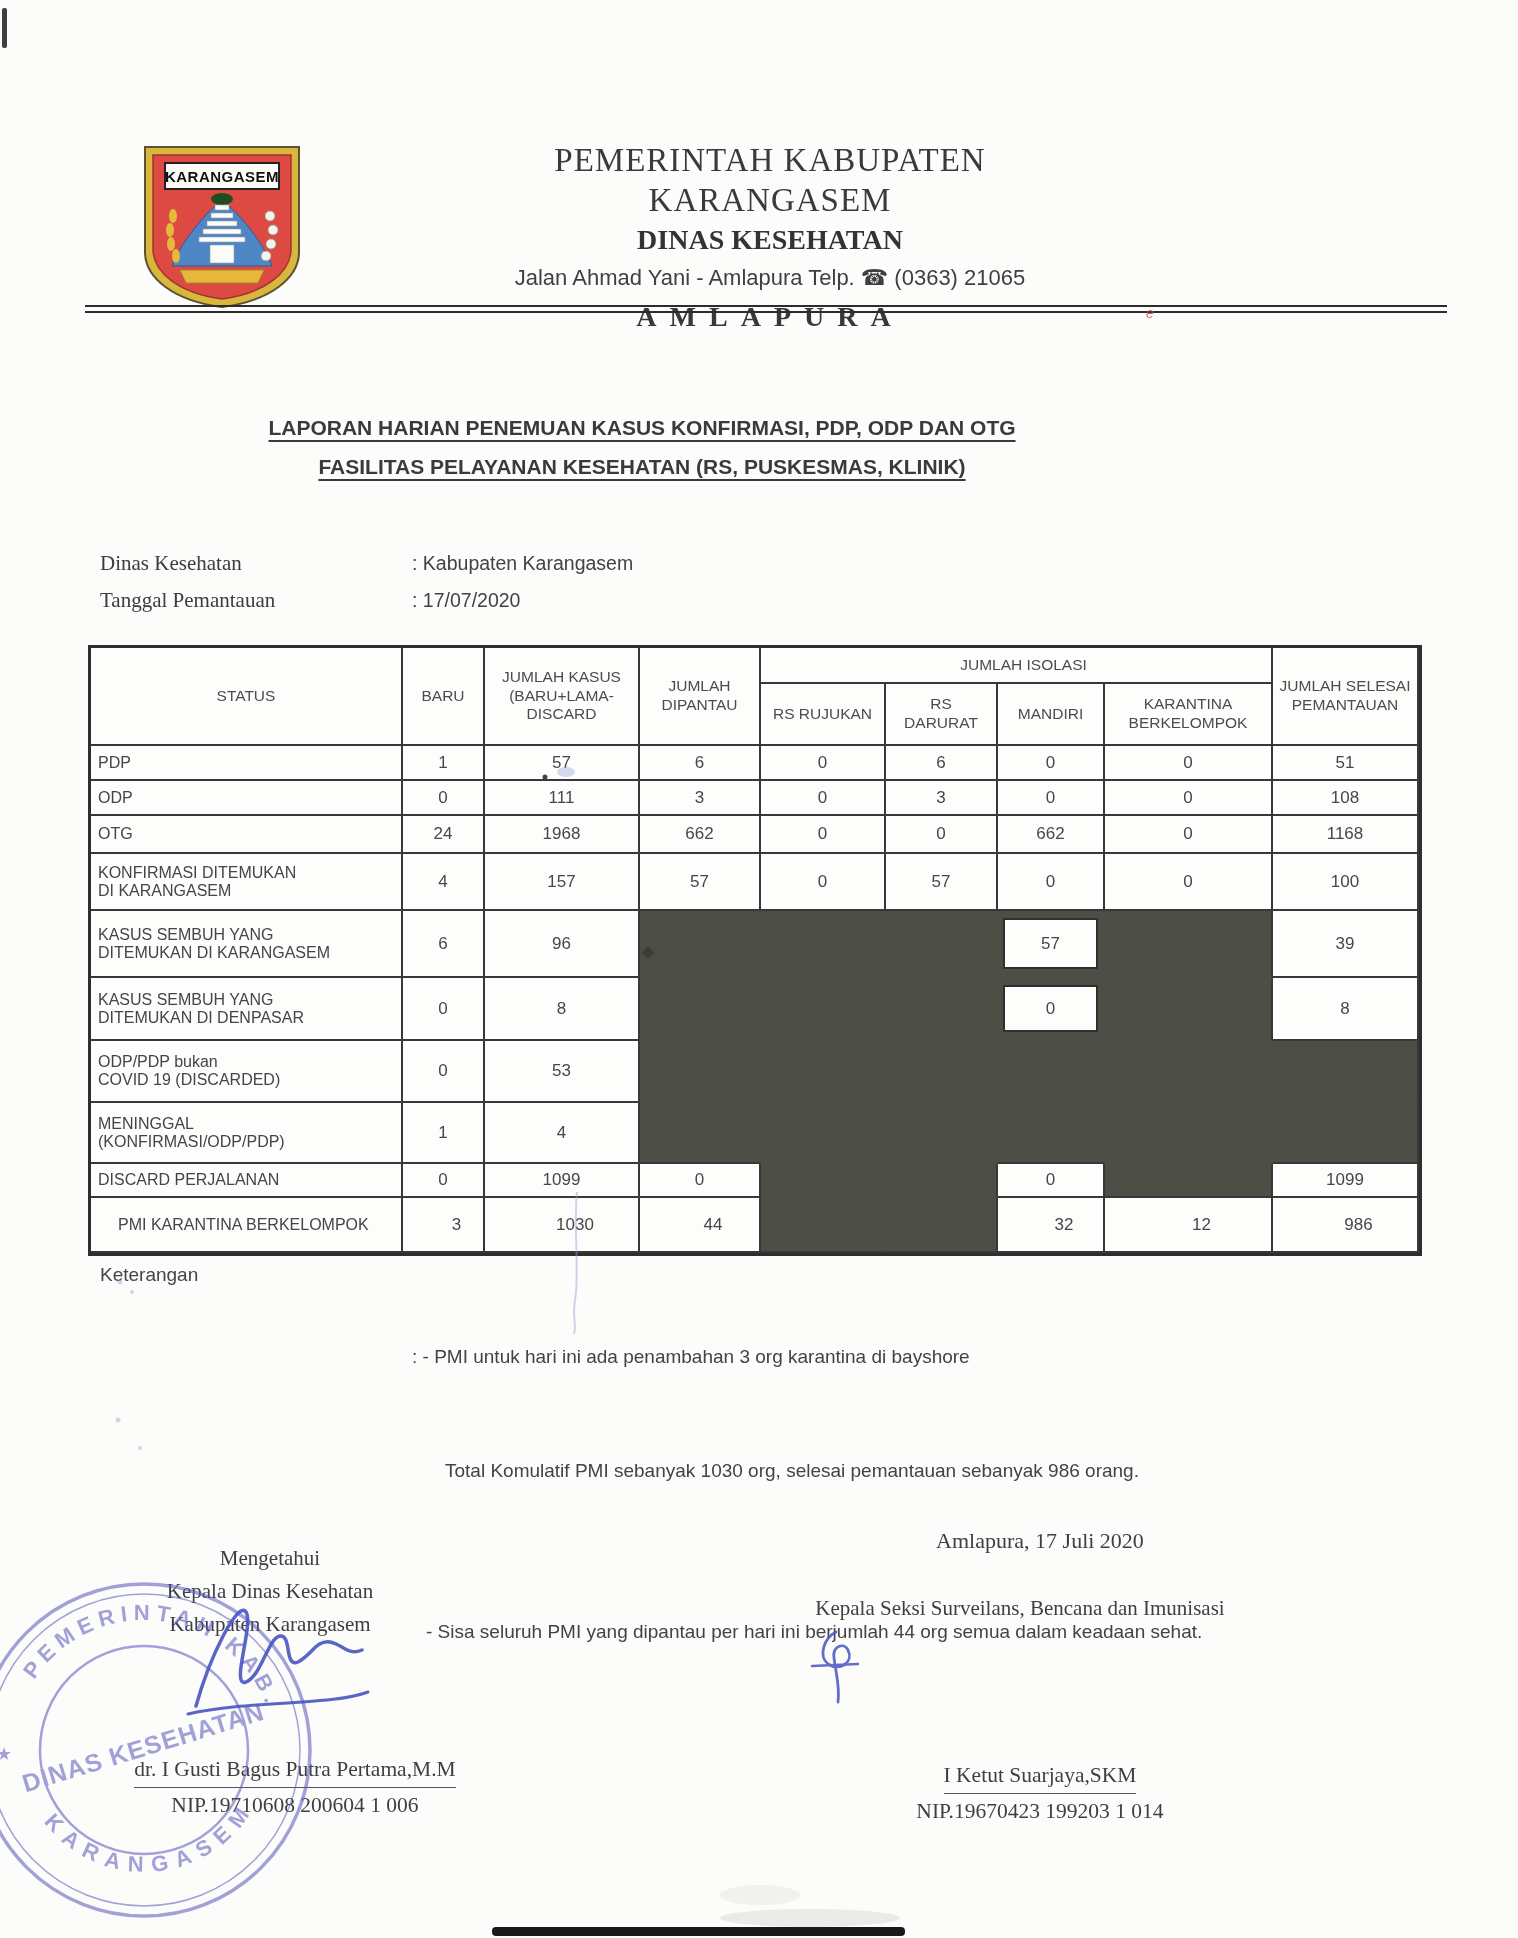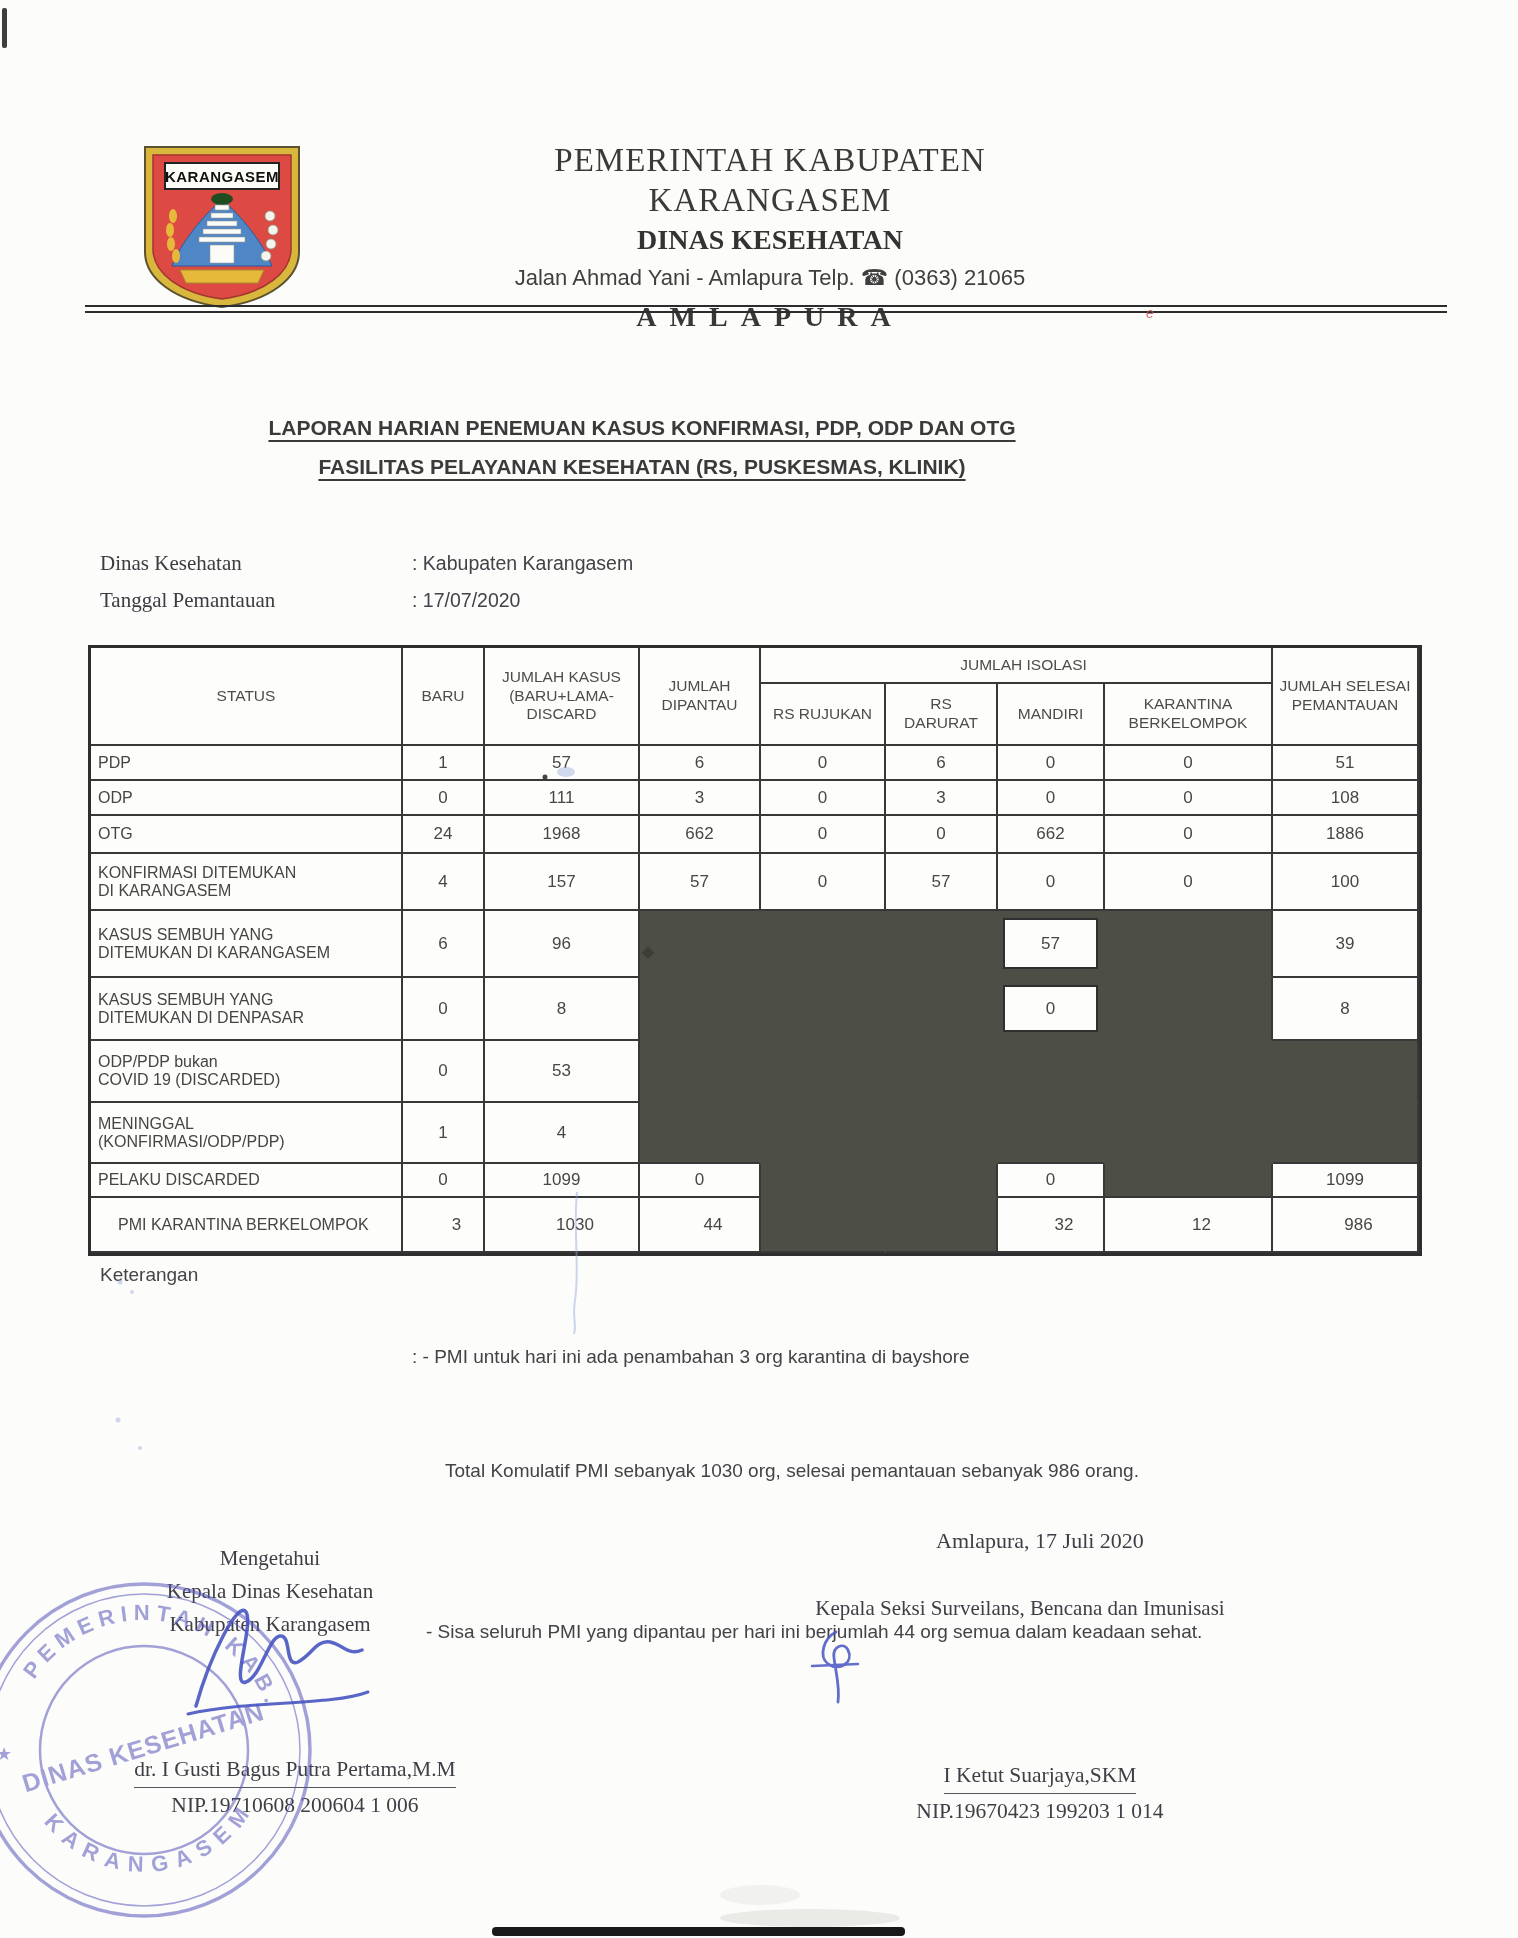--- a/index.html
+++ b/index.html
@@ -169,21 +169,21 @@
         <div class="cell r1" data-interactable="false">0</div>
         <div class="cell r1" data-interactable="false">108</div>
         <div class="cell r2 lbl" data-interactable="false">OTG</div>
         <div class="cell r2" data-interactable="false">24</div>
         <div class="cell r2" data-interactable="false">1968</div>
         <div class="cell r2" data-interactable="false">662</div>
         <div class="cell r2" data-interactable="false">0</div>
         <div class="cell r2" data-interactable="false">0</div>
         <div class="cell r2" data-interactable="false">662</div>
         <div class="cell r2" data-interactable="false">0</div>
-        <div class="cell r2" data-interactable="false">1886</div>
+        <div class="cell r2" data-interactable="false">1168</div>
         <div class="cell r3 lbl" data-interactable="false">KONFIRMASI DITEMUKAN
 DI KARANGASEM</div>
         <div class="cell r3" data-interactable="false">4</div>
         <div class="cell r3" data-interactable="false">157</div>
         <div class="cell r3" data-interactable="false">57</div>
         <div class="cell r3" data-interactable="false">0</div>
         <div class="cell r3" data-interactable="false">57</div>
         <div class="cell r3" data-interactable="false">0</div>
         <div class="cell r3" data-interactable="false">0</div>
         <div class="cell r3" data-interactable="false">100</div>
@@ -220,21 +220,21 @@
         <div class="cell r7 lbl" data-interactable="false">MENINGGAL
 (KONFIRMASI/ODP/PDP)</div>
         <div class="cell r7" data-interactable="false">1</div>
         <div class="cell r7" data-interactable="false">4</div>
         <div class="cell r7 darkcell nbr" data-interactable="false"></div>
         <div class="cell r7 darkcell nbr nbb" data-interactable="false"></div>
         <div class="cell r7 darkcell nbr nbb" data-interactable="false"></div>
         <div class="cell r7 darkcell nbr" data-interactable="false"></div>
         <div class="cell r7 darkcell nbr nbb" data-interactable="false"></div>
         <div class="cell r7 darkcell" data-interactable="false"></div>
-        <div class="cell r8 lbl" data-interactable="false">PELAKU DISCARDED</div>
+        <div class="cell r8 lbl" data-interactable="false">DISCARD PERJALANAN</div>
         <div class="cell r8" data-interactable="false">0</div>
         <div class="cell r8" data-interactable="false">1099</div>
         <div class="cell r8" data-interactable="false">0</div>
         <div class="cell r8 darkcell nbr nbb" data-interactable="false"></div>
         <div class="cell r8 darkcell nbb" data-interactable="false"></div>
         <div class="cell r8" data-interactable="false">0</div>
         <div class="cell r8 darkcell" data-interactable="false"></div>
         <div class="cell r8" data-interactable="false">1099</div>
         <div class="cell r9 lbl" data-interactable="false">PMI KARANTINA BERKELOMPOK</div>
         <div class="cell r9" data-interactable="false">3</div>

